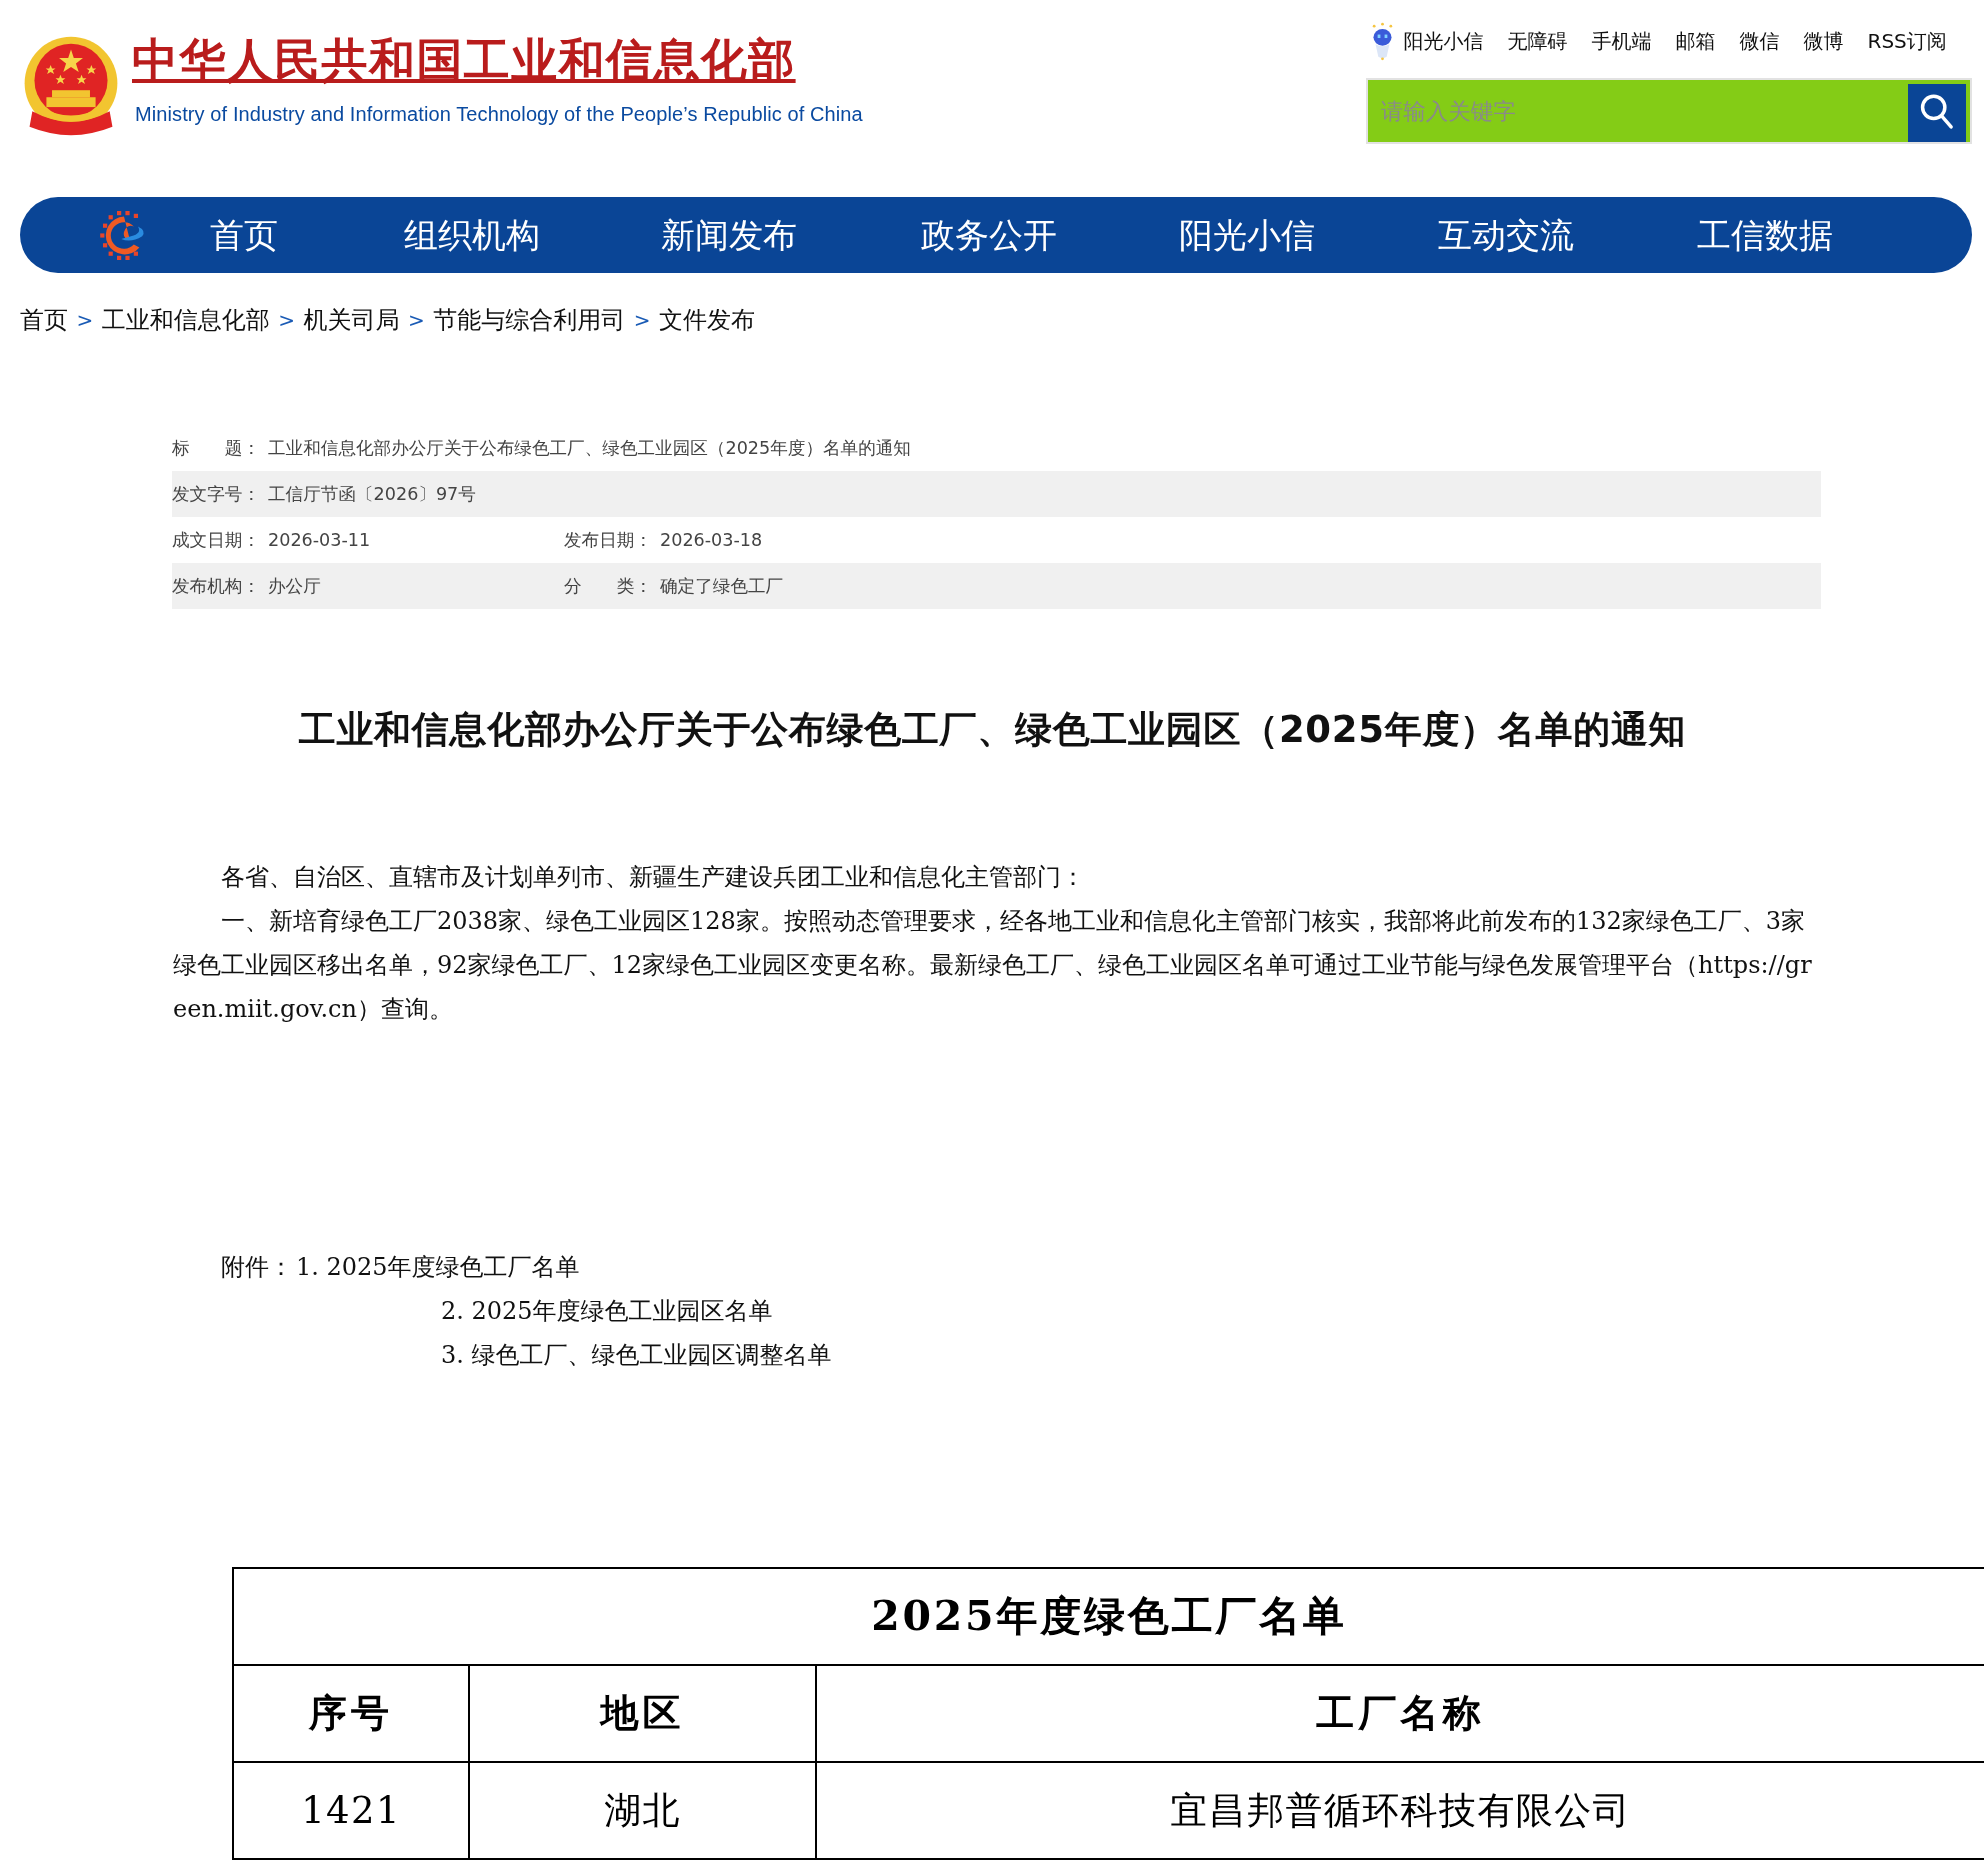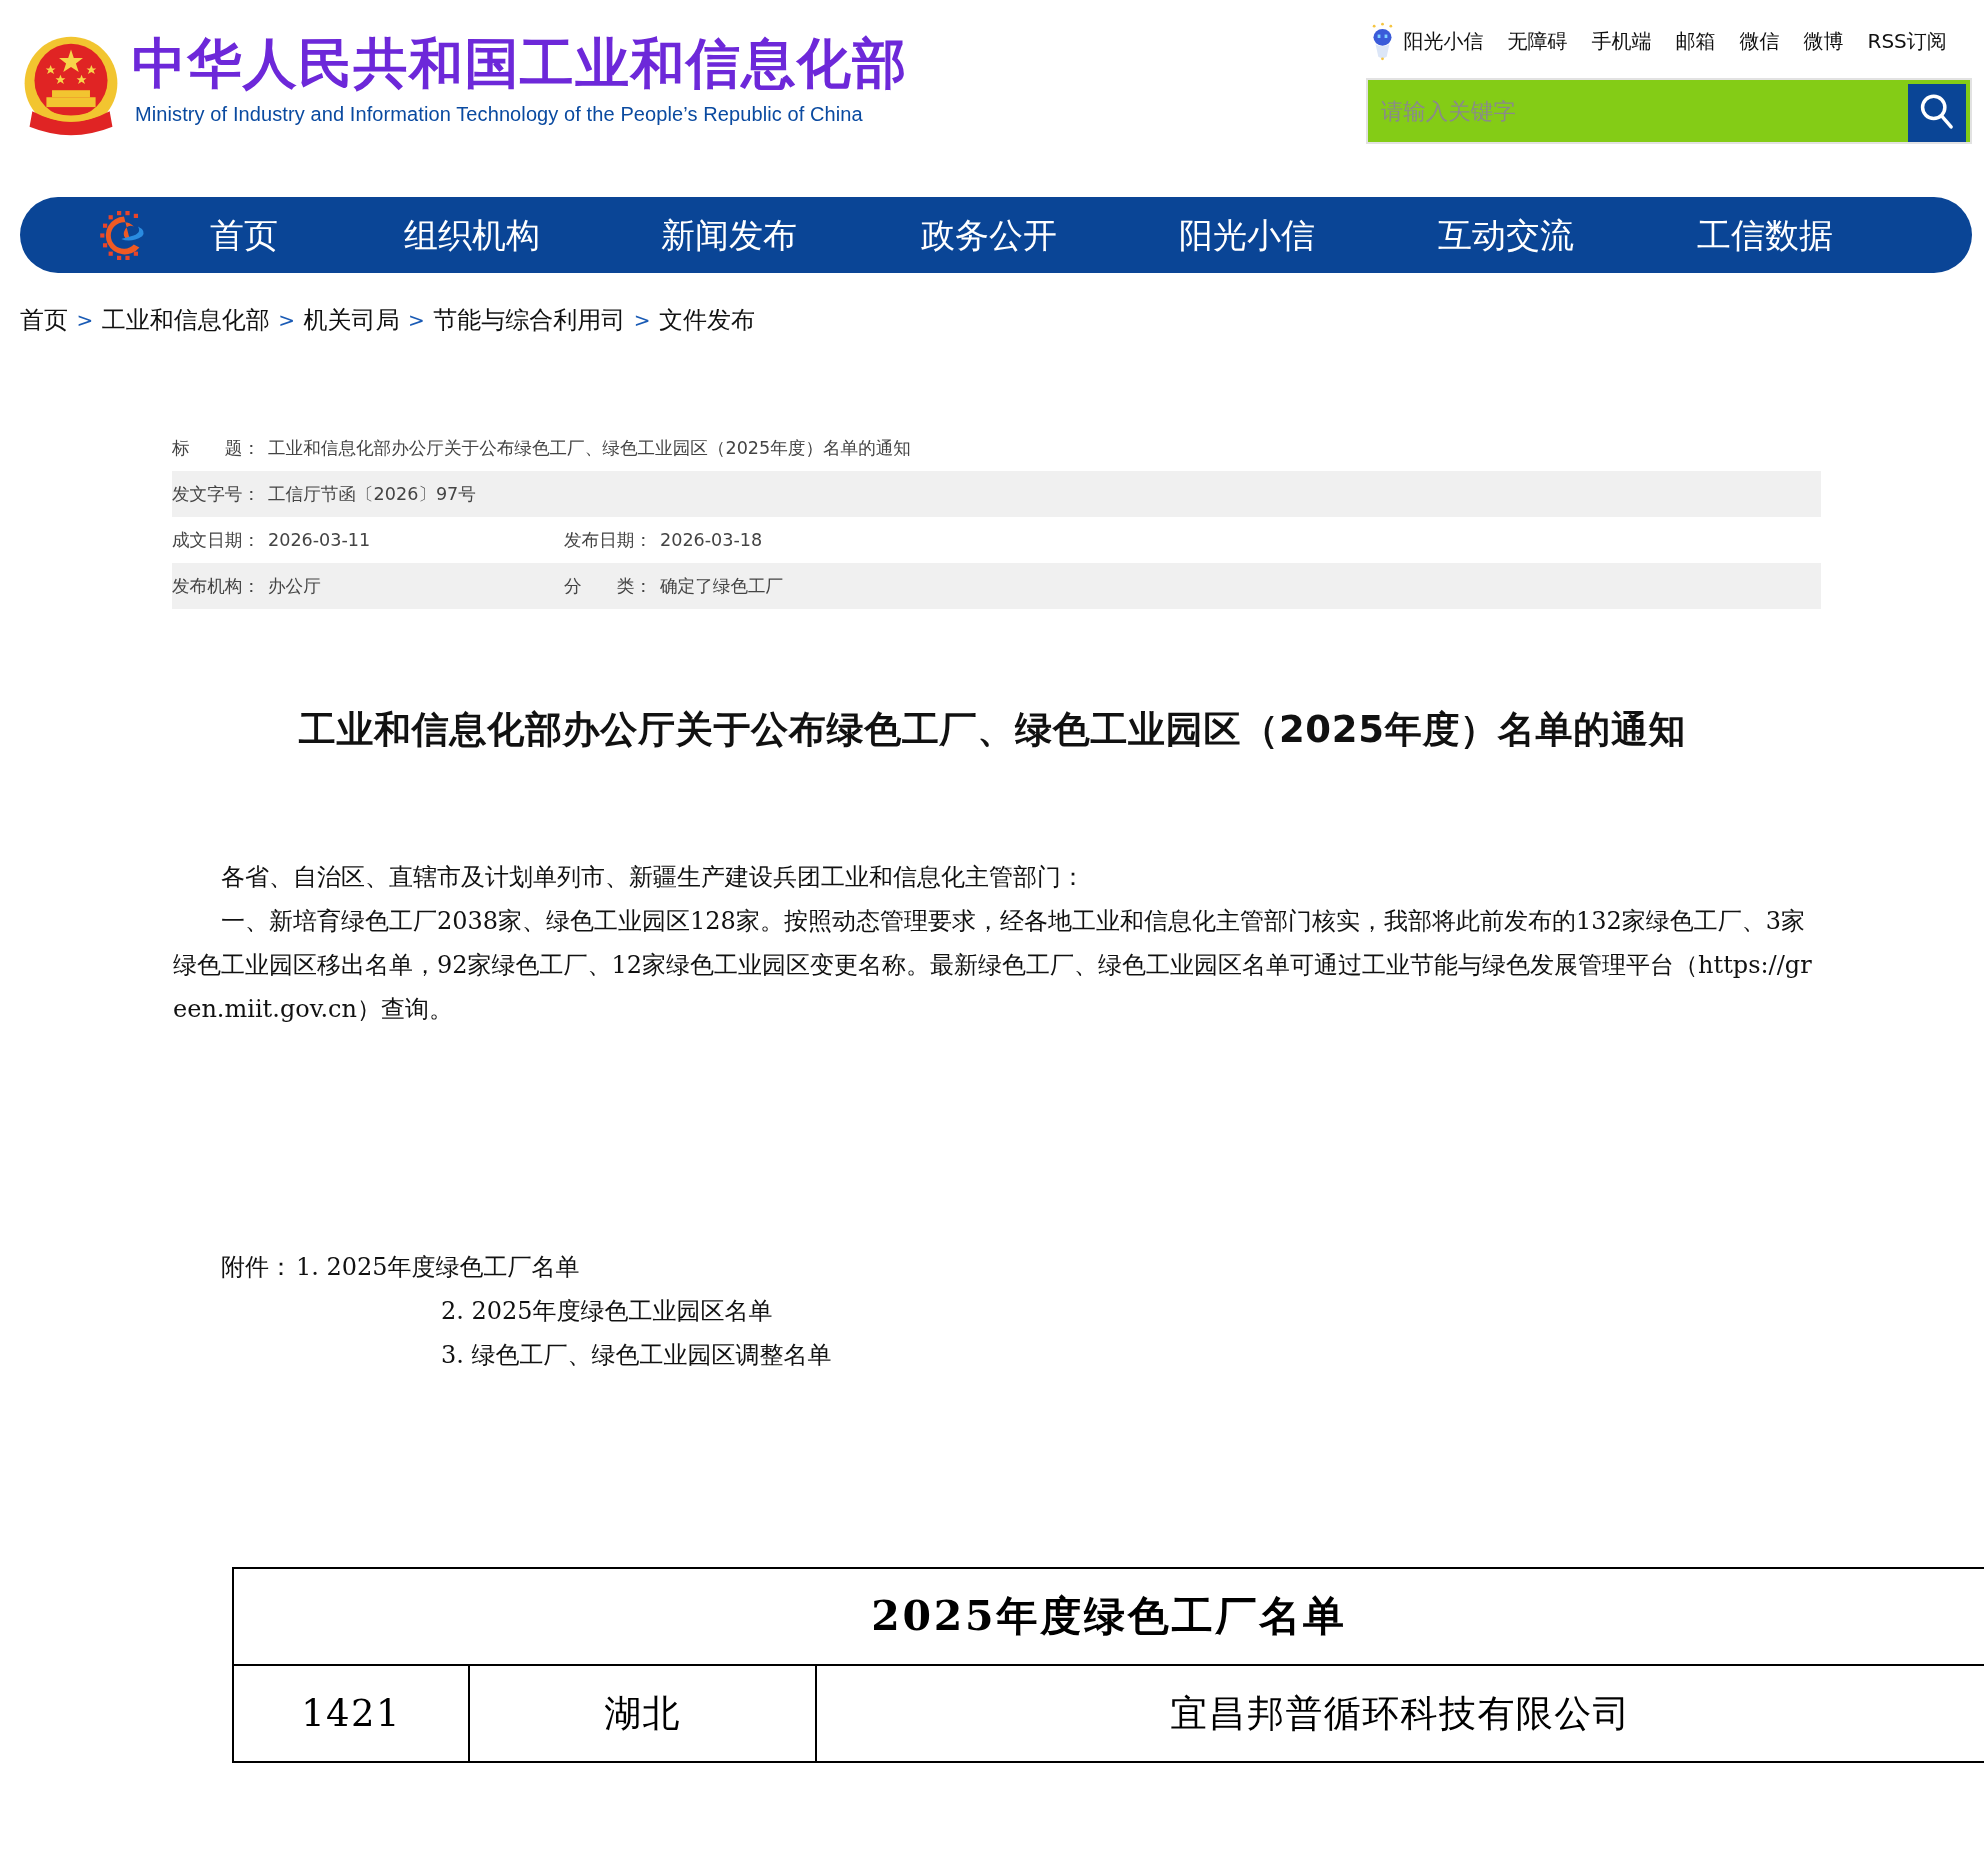--- a/index.html
+++ b/index.html
@@ -1,21 +1,21 @@
 <!DOCTYPE html>
 <html style="font-size:11.3px"><head>
 <meta charset="utf-8">
 <style>
   * { box-sizing: border-box; margin: 0; padding: 0; }
   html, body { width: 1985px; height: 1860px; background: #ffffff; overflow: hidden; }
   body { position: relative; font-family: "DejaVu Sans", "Liberation Sans", sans-serif; color: #222; }
 
   
   .emblem { position: absolute; left: 18.3px; top: 34px; width: 106px; height: 104px; }
-  .site-title-cn { position: absolute; left: 132px; top: 37px; font-size: 54px; font-weight: bold; color: #6d28d9; letter-spacing: 1.4px; white-space: nowrap; font-family: "DejaVu Sans", sans-serif; line-height: 1; }
+  .site-title-cn { position: absolute; left: 132px; top: 37px; font-size: 46px; font-weight: bold; color: #b91c1c; letter-spacing: 1.4px; white-space: nowrap; font-family: "DejaVu Sans", sans-serif; line-height: 1; text-decoration: underline; }
   .site-title-en { position: absolute; left: 135px; top: 103px; font-size: 20px; color: #0a4aa0; white-space: nowrap; font-family: "Liberation Sans", sans-serif; letter-spacing: 0.1px; }
 
   .top-links { position: absolute; left: 1370px; top: 24px; height: 35px; display: flex; align-items: center; gap: 0; white-space: nowrap; }
   .top-link { font-size: 20px; color: #111; margin-left: 24px; cursor: pointer; }
   .top-link.first { margin-left: 8.5px; }
   .robot-icon { width: 25px; height: 39px; display: inline-block; }
 
   .search-box { position: absolute; left: 1366px; top: 78px; width: 606px; height: 66px; border: 2.1px solid #e2e2e2; background: #84cc16; }
   .search-input { position: absolute; left: 12.7px; top: 0; width: 521px; height: 62px; border: none; outline: none; font-size: 22.5px; color: #333; background: transparent; font-family: "DejaVu Sans", sans-serif; }
   .search-input::placeholder { color: #8a8a8a; }
@@ -187,19 +187,24 @@
   <colgroup>
     <col style="width:206px">
       <col style="width:303px">
       <col style="width:1020px">
   </colgroup>
   <tbody>
       <tr>
     <td class="t-title" colspan="3">2025年度绿色工厂名单</td>
   </tr>
   <tr>
+    <td class="t-head">序号</td>
+    <td class="t-head">地区</td>
+    <td class="t-head">工厂名称</td>
+  </tr>
+  <tr>
     <td class="t-data">1421</td>
     <td class="t-data">湖北</td>
     <td class="t-data">宜昌邦普循环科技有限公司</td>
   </tr>
 </tbody>
   </table>
 
 
 </body></html>

